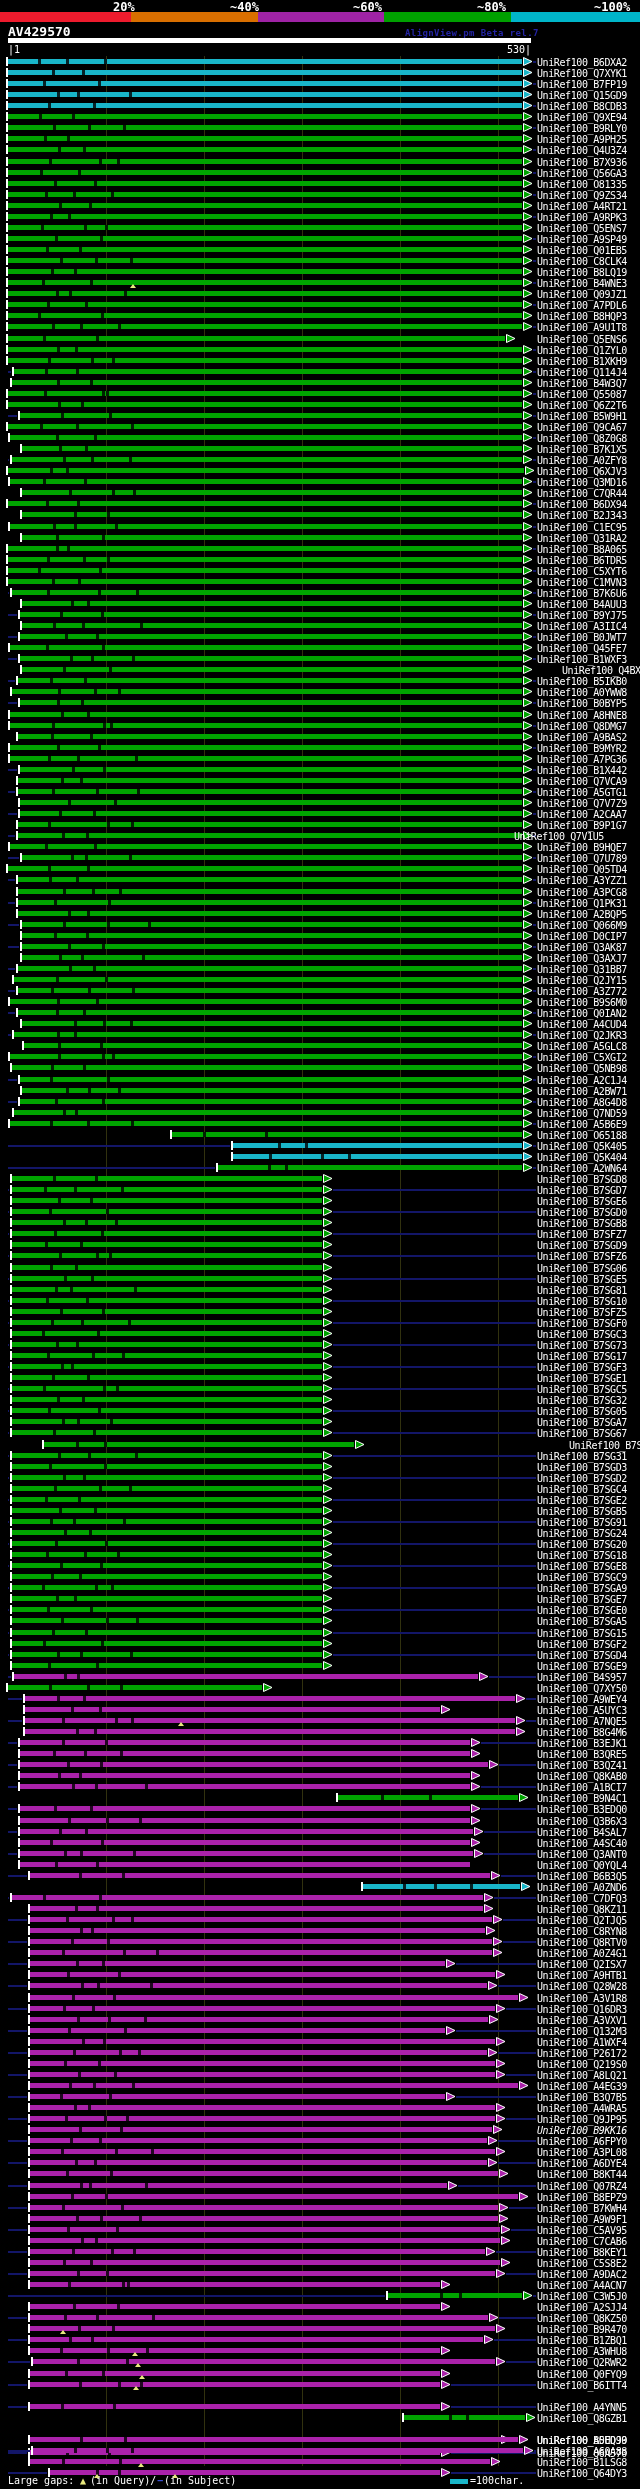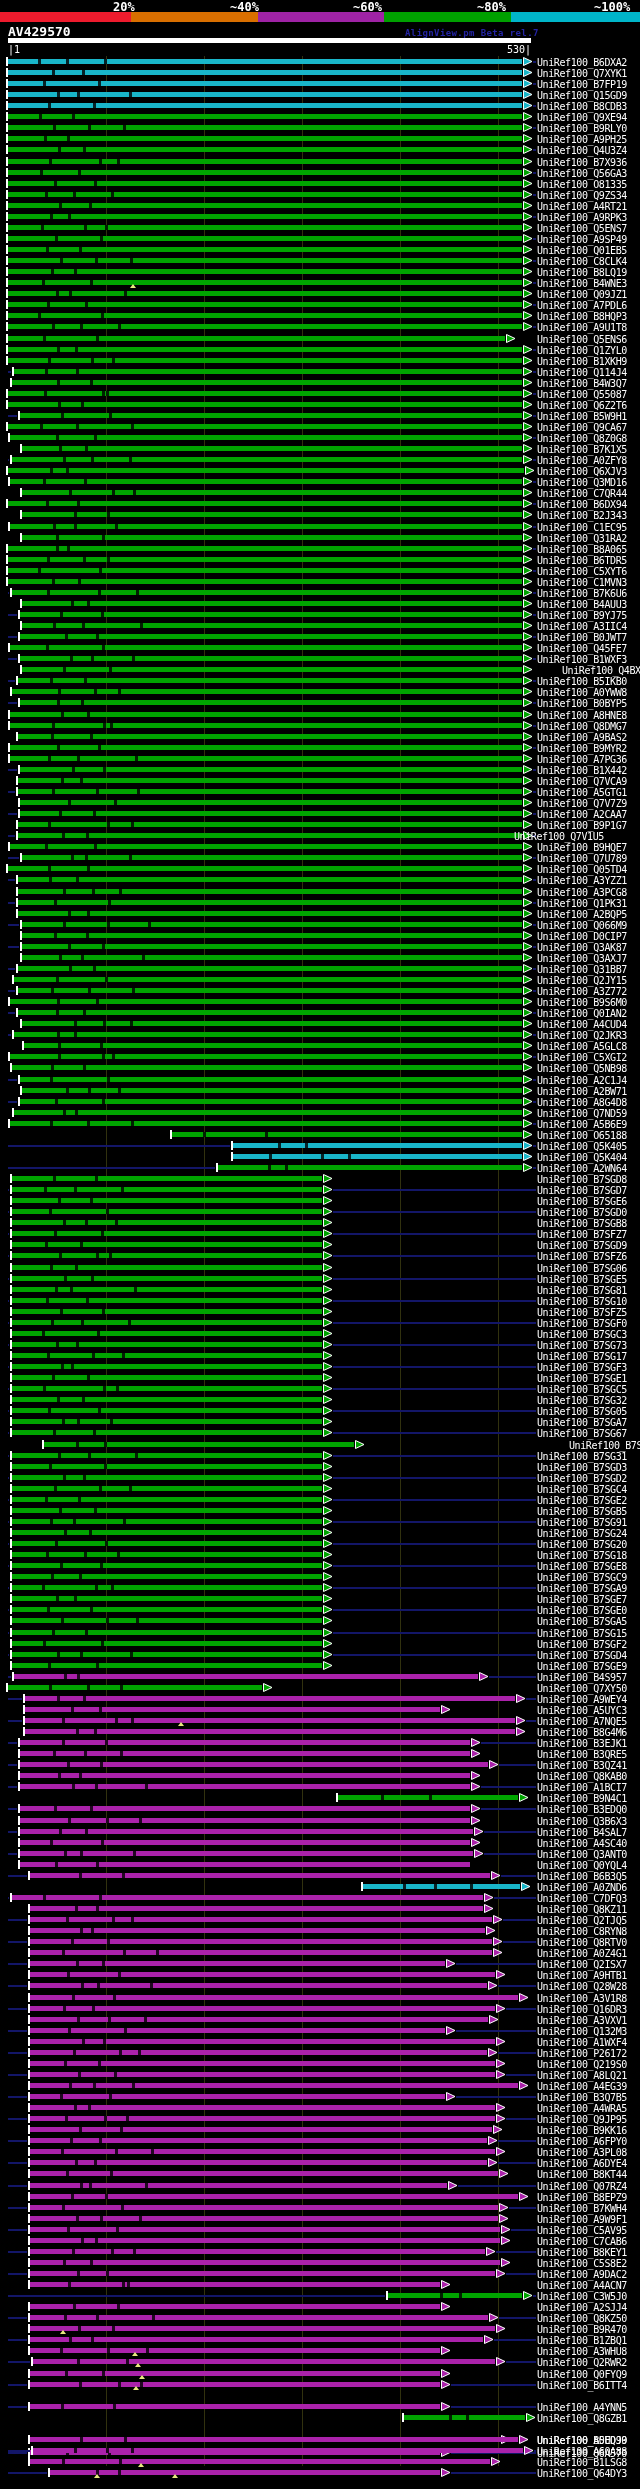--- a/index.html
+++ b/index.html
@@ -2158,21 +2158,21 @@
         <div class="hitlabel" style="left: 537px;">UniRef100_Q9JP95</div>
       </div>
       <div class="row" style="top: 2124px;">
         <div class="startmark" style="left: 28px;"></div>
         <div class="bar" style="left: 30px; width: 462px; background: rgb(170, 34, 170);"></div>
         <div class="tick" style="left: 79px; width: 3px;"></div>
         <div class="tick" style="left: 120px; width: 3px;"></div>
         <svg width="10" height="9" class="arrow" style="left: 493px;">
           <polygon points="0.5,0.5 9,4.5 0.5,8.5" fill="#aa22aa" stroke="#ffffff" stroke-width="1"></polygon>
         </svg>
-        <div class="hitlabel" style="left: 537px;">UniRef100_B9KK16</div>
+        <div class="hitlabel" style="left: 537px; font-style: italic;">UniRef100_B9KK16</div>
       </div>
       <div class="row" style="top: 2135px;">
         <div class="navy" style="left: 8px; width: 19px;"></div>
         <div class="navy" style="left: 498px; width: 38px;"></div>
         <div class="startmark" style="left: 28px;"></div>
         <div class="bar" style="left: 30px; width: 457px; background: rgb(170, 34, 170);"></div>
         <div class="tick" style="left: 70px; width: 3px;"></div>
         <div class="tick" style="left: 99px; width: 3px;"></div>
         <svg width="10" height="9" class="arrow" style="left: 488px;">
           <polygon points="0.5,0.5 9,4.5 0.5,8.5" fill="#aa22aa" stroke="#ffffff" stroke-width="1"></polygon>
@@ -2521,14 +2521,23 @@
         <div class="tick" style="left: 118px; width: 3px;"></div>
         <svg width="10" height="9" class="arrow" style="left: 441px;">
           <polygon points="0.5,0.5 9,4.5 0.5,8.5" fill="#aa22aa" stroke="#ffffff" stroke-width="1"></polygon>
         </svg>
         <div class="gapmark" style="left: 94px;"></div>
         <div class="gapmark" style="left: 172px;"></div>
         <div class="hitlabel" style="left: 537px;">UniRef100_Q64DY3</div>
       </div>
     </div>
 
+  <div class="legend">
+    <span class="part" style="left:8px;">Large gaps:</span>
+    <span class="part tri-y" style="left:80px;">▲</span>
+    <span class="part" style="left:90px;">(in Query)/</span>
+    <span class="part dash-b" style="left:157px;">−</span>
+    <span class="part" style="left:164px;"> (in Subject)</span>
+    <span class="scaleswatch"></span>
+    <span class="l-100">=100char.</span>
+  </div>
 
 </div>
 
 </body></html>

